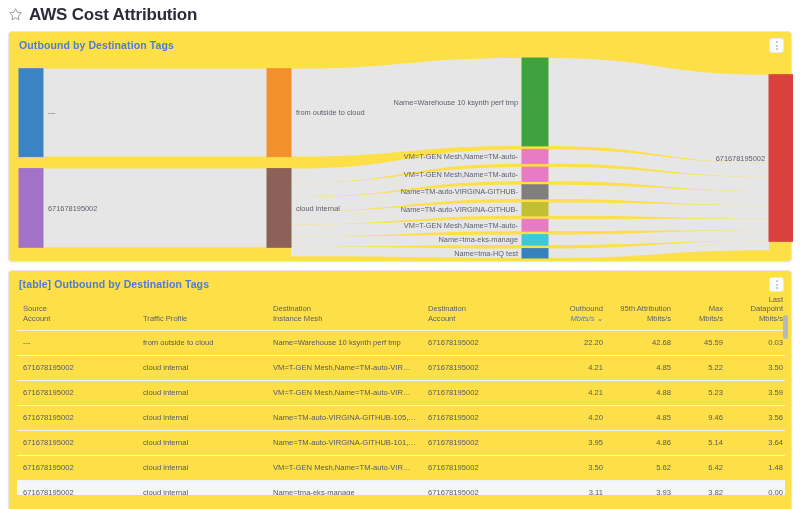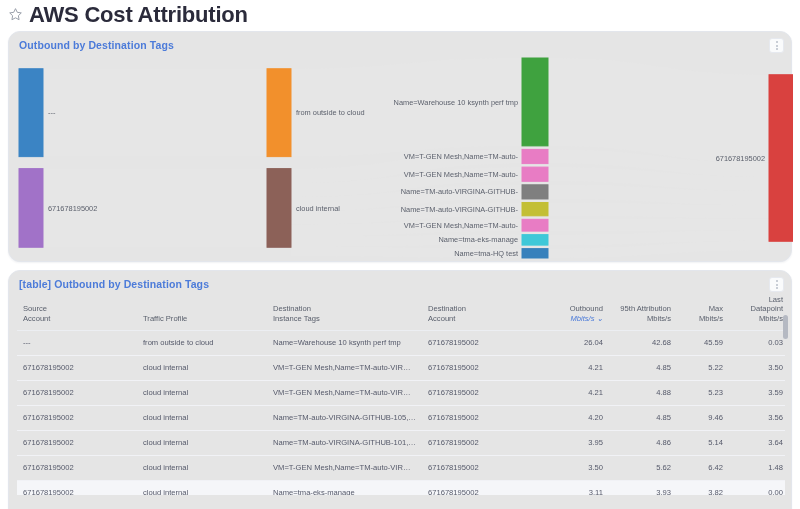--- a/index.html
+++ b/index.html
@@ -12,30 +12,30 @@
   }
   .page { position: relative; width: 800px; height: 509px; background:#fff; }
 
   
   .title-bar {
     position: absolute; left: 0; top: 0; width: 800px; height: 29px;
     display: flex; align-items: center; padding-left: 8px;
   }
   .star-icon { width: 15px; height: 15px; margin-right: 6px; flex: 0 0 auto; display:block; }
   .page-title {
-    font-size: 22px; font-weight: bold; color: #2b2b3b; letter-spacing: -0.2px;
+    font-size: 17px; font-weight: bold; color: #2b2b3b; letter-spacing: -0.2px;
     line-height: 1;
   }
 
   
   .panel {
     position: absolute;
-    background: #e5e5e5;
+    background: #fde047;
     border: 1px solid #e3e6ec;
-    border-radius: 12px;
+    border-radius: 4px;
     box-shadow: 0 1px 2px rgba(20,30,60,0.06);
   }
   #sankey-panel { left: 8px; top: 31px; width: 784px; height: 231px; }
   #table-panel  { left: 8px; top: 270px; width: 784px; height: 268px; }
 
   .panel-title {
     position: absolute; left: 10px; top: 7px;
     font-size: 10.5px; font-weight: bold; color: #4c7bd9;
     letter-spacing: 0.1px;
   }
@@ -196,35 +196,35 @@
             <col class="col-dacct">
           <col class="col-avg">
             <col class="col-p95">
             <col class="col-max">
             <col class="col-last">
         </colgroup>
         <thead>
           <tr id="thead-row">
               <th><span class="ln1">Source</span><span class="ln2">Account</span></th>
               <th><span class="ln1">&nbsp;</span><span class="ln2">Traffic Profile</span></th>
-              <th><span class="ln1">Destination</span><span class="ln2">Instance Tags</span></th>
+              <th><span class="ln1">Destination</span><span class="ln2">Instance Mesh</span></th>
               <th><span class="ln1">Destination</span><span class="ln2">Account</span></th>
               <th class="num"><span class="ln1">Outbound</span><span class="ln2 sorted">Mbits/s<span class="sorted"> ⌄</span></span></th>
               <th class="num"><span class="ln1">95th Attribution</span><span class="ln2">Mbits/s</span></th>
               <th class="num"><span class="ln1">Max</span><span class="ln2">Mbits/s</span></th>
               <th class="num"><span class="ln1">Last Datapoint</span><span class="ln2">Mbits/s</span></th>
             </tr>
         </thead>
         <tbody id="tbody">
             <tr>
               <td>---</td>
               <td>from outside to cloud</td>
               <td>Name=Warehouse 10 ksynth perf tmp</td>
               <td>671678195002</td>
-              <td class="num">26.04</td>
+              <td class="num">22.20</td>
               <td class="num">42.68</td>
               <td class="num">45.59</td>
               <td class="num">0.03</td>
             </tr>
             <tr>
               <td>671678195002</td>
               <td>cloud internal</td>
               <td>VM=T-GEN Mesh,Name=TM-auto-VIRGINA...</td>
               <td>671678195002</td>
               <td class="num">4.21</td>

